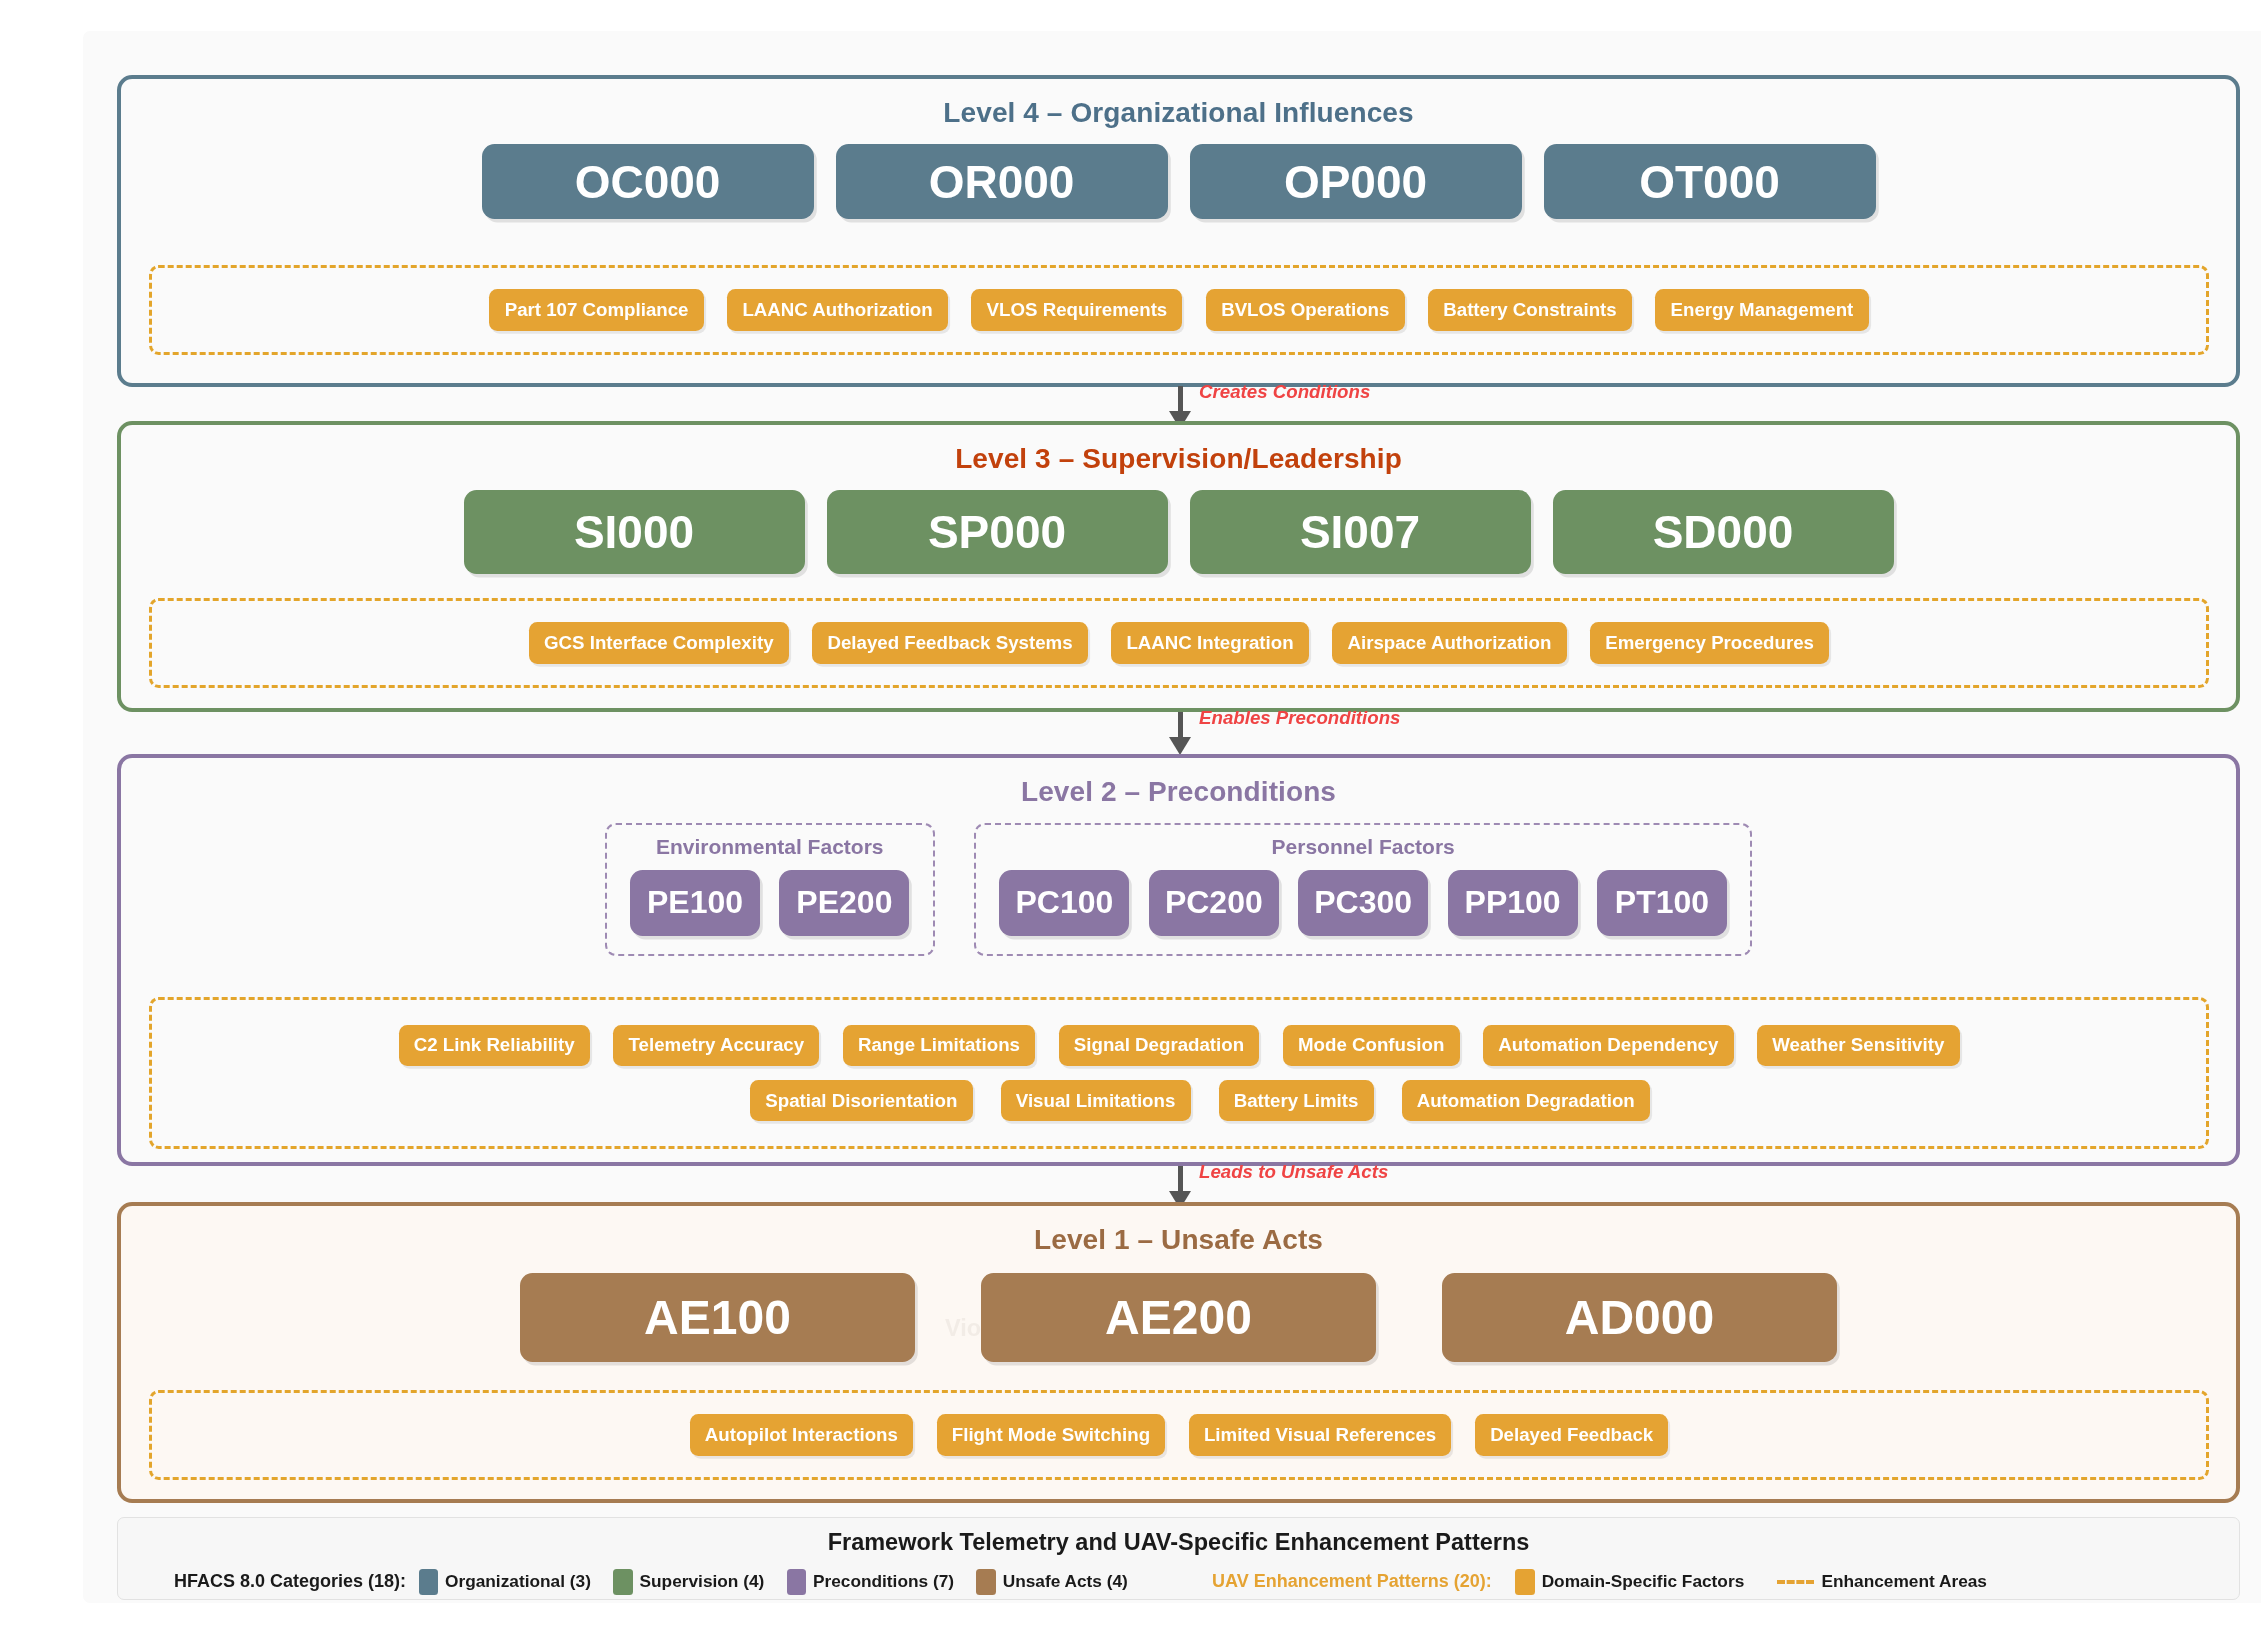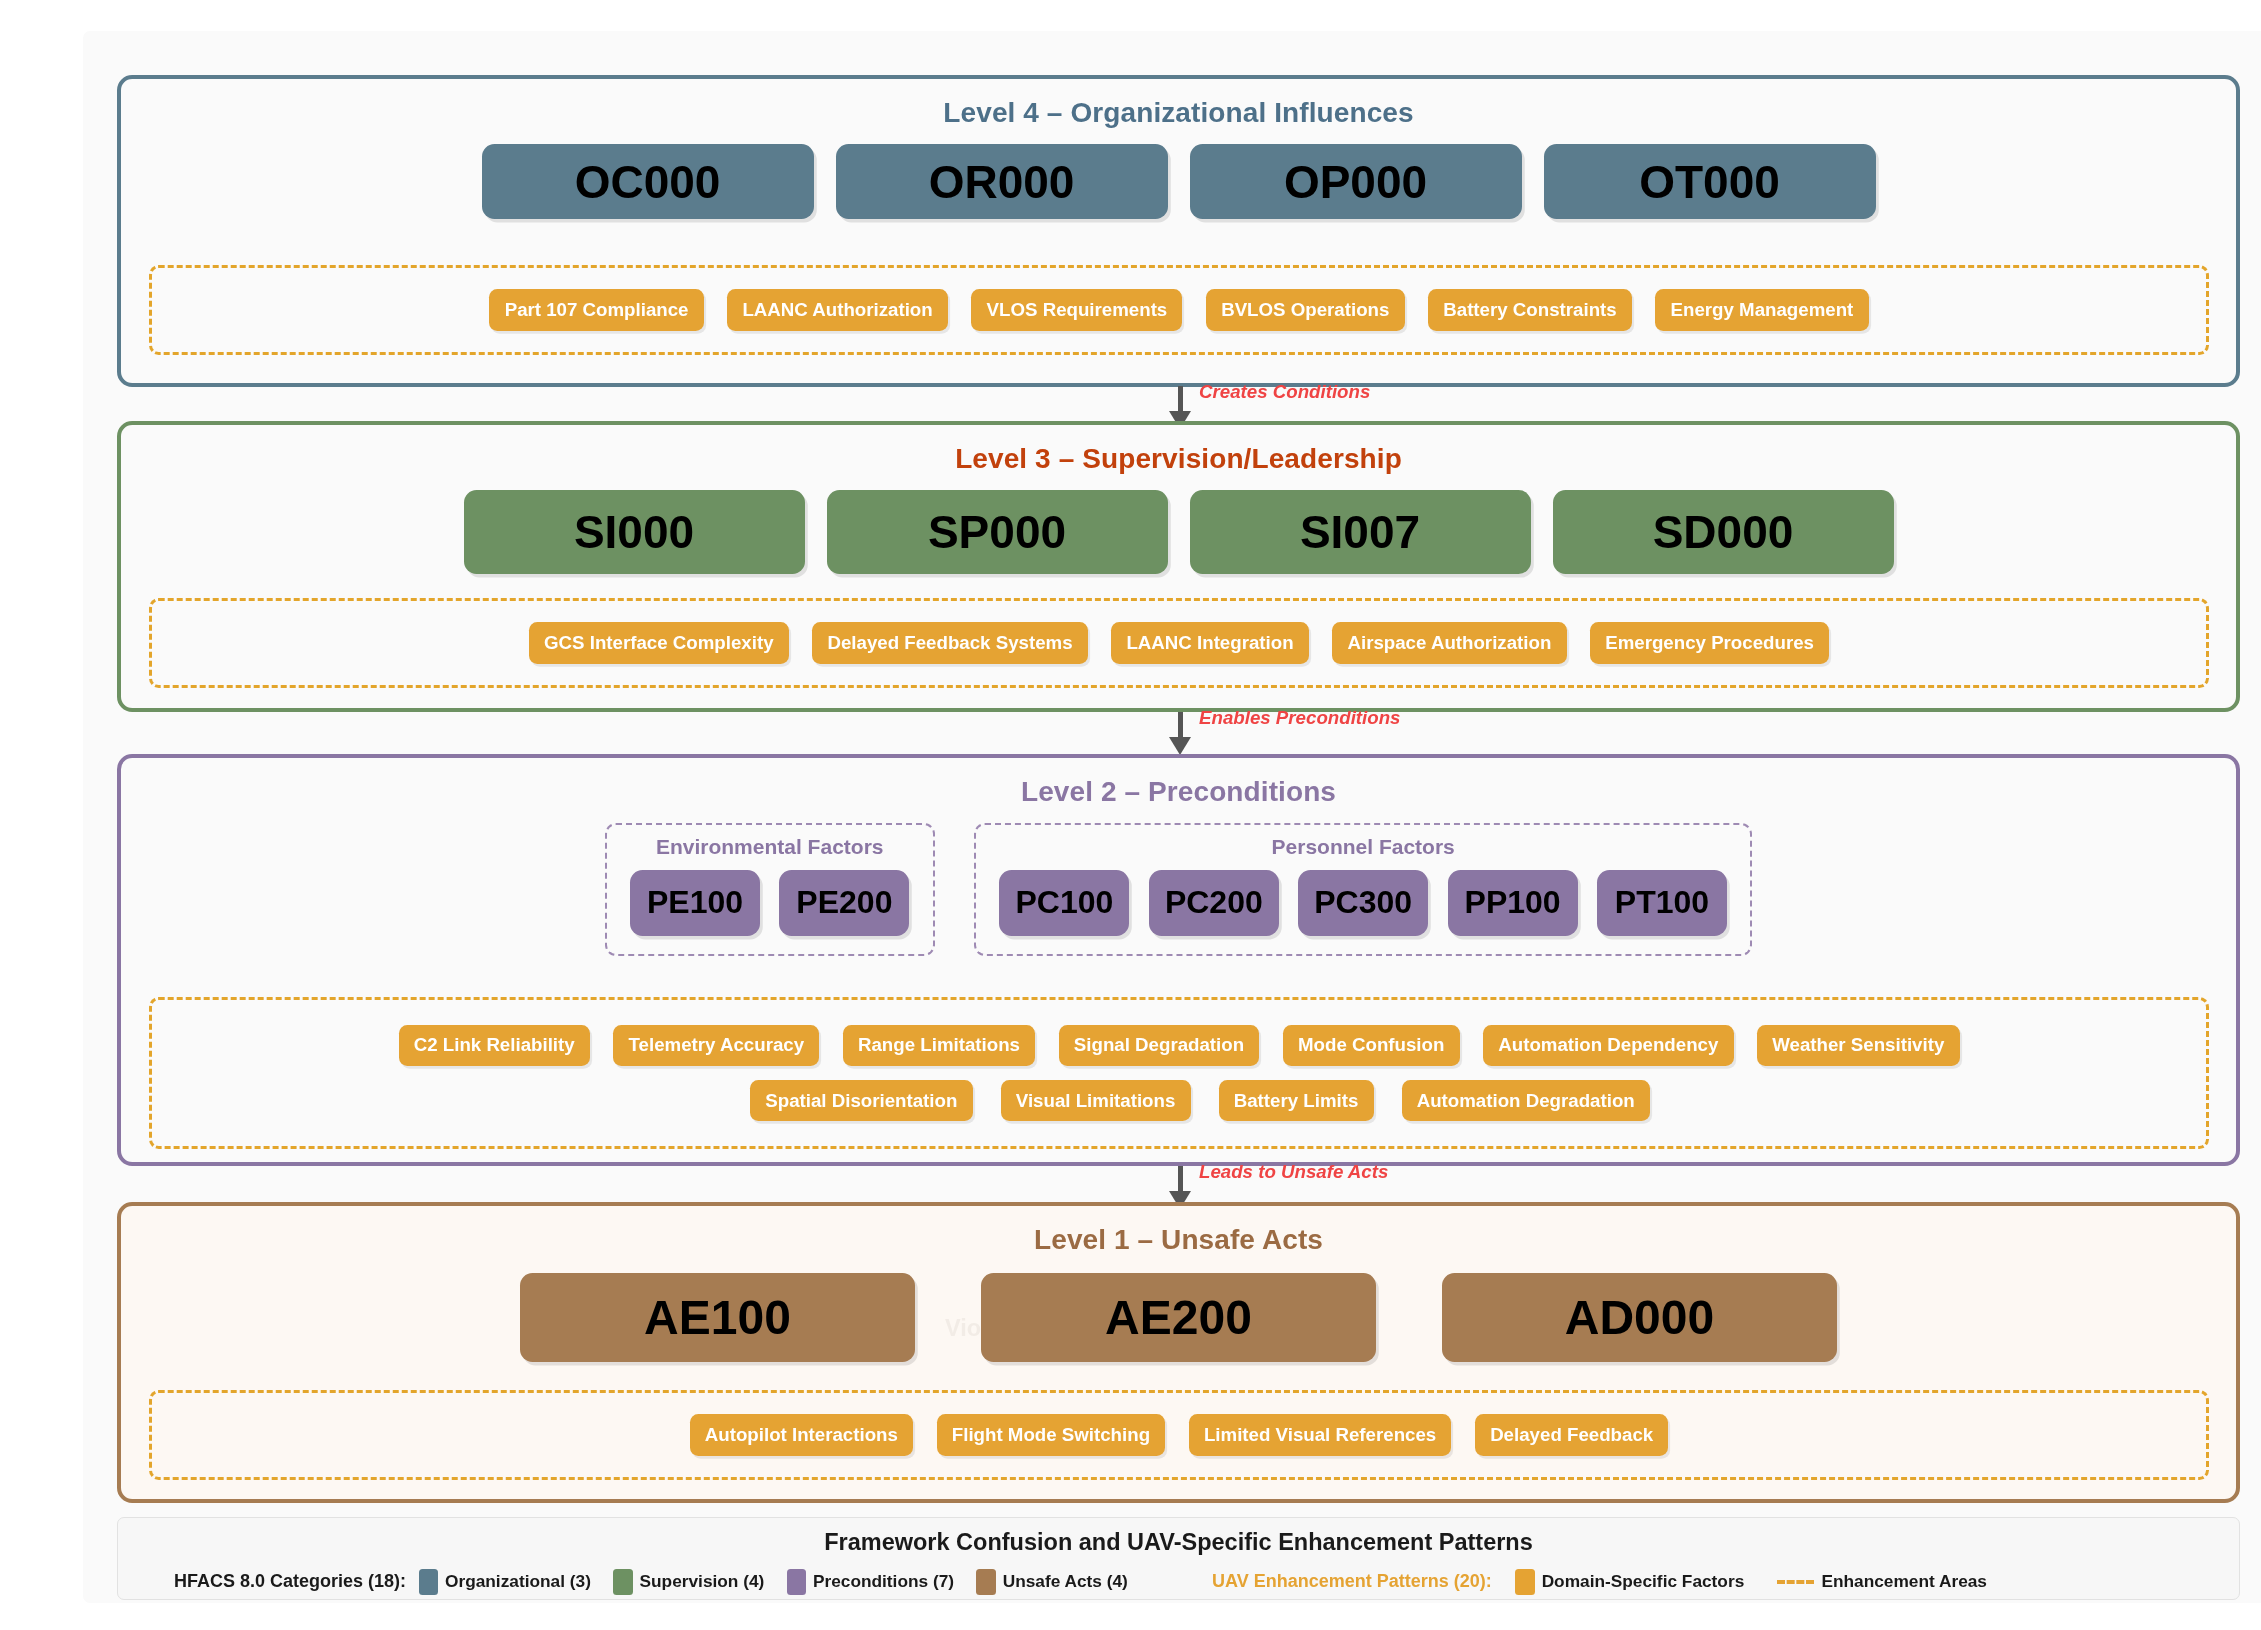--- a/index.html
+++ b/index.html
@@ -61,21 +61,21 @@
 
   
   .cat-row {
     display: flex;
     justify-content: center;
     gap: 22px;
     margin-top: 15.2px;
   }
   .cat-box {
     border-radius: 12.5px;
-    color: #000000;
+    color: #ffffff;
     font-weight: bold;
     display: flex;
     align-items: center;
     justify-content: center;
     box-shadow: 2.8px 3.5px 0 rgba(0,0,0,0.10);
     box-sizing: border-box;
   }
   .cat-l4 { width: 332px; height: 75px; font-size: 46px; background: #5b7c8d; }
   .cat-l3 { width: 341px; height: 84px; font-size: 46px; background: #6d9162; }
   .cat-l2 { width: 130px; height: 66px; font-size: 32px; background: #8a76a3; }
@@ -360,21 +360,21 @@
       <div class="enh-row">
         <div class="enh-chip">Autopilot Interactions</div>
         <div class="enh-chip">Flight Mode Switching</div>
         <div class="enh-chip">Limited Visual References</div>
         <div class="enh-chip">Delayed Feedback</div>
       </div>
     </div>
   </div>
 
   <div class="footer">
-    <div class="footer-title">Framework Confusion and UAV-Specific Enhancement Patterns</div>
+    <div class="footer-title">Framework Telemetry and UAV-Specific Enhancement Patterns</div>
     <div class="legend-row">
       <span class="legend-heading">HFACS 8.0 Categories (18):</span>
 
       <span class="legend-item">
         <span class="legend-swatch" style="background:#5b7c8d;"></span>
         <span class="legend-text">Organizational (3)</span>
       </span>
       <span class="legend-item">
         <span class="legend-swatch" style="background:#6d9162;"></span>
         <span class="legend-text">Supervision (4)</span>

